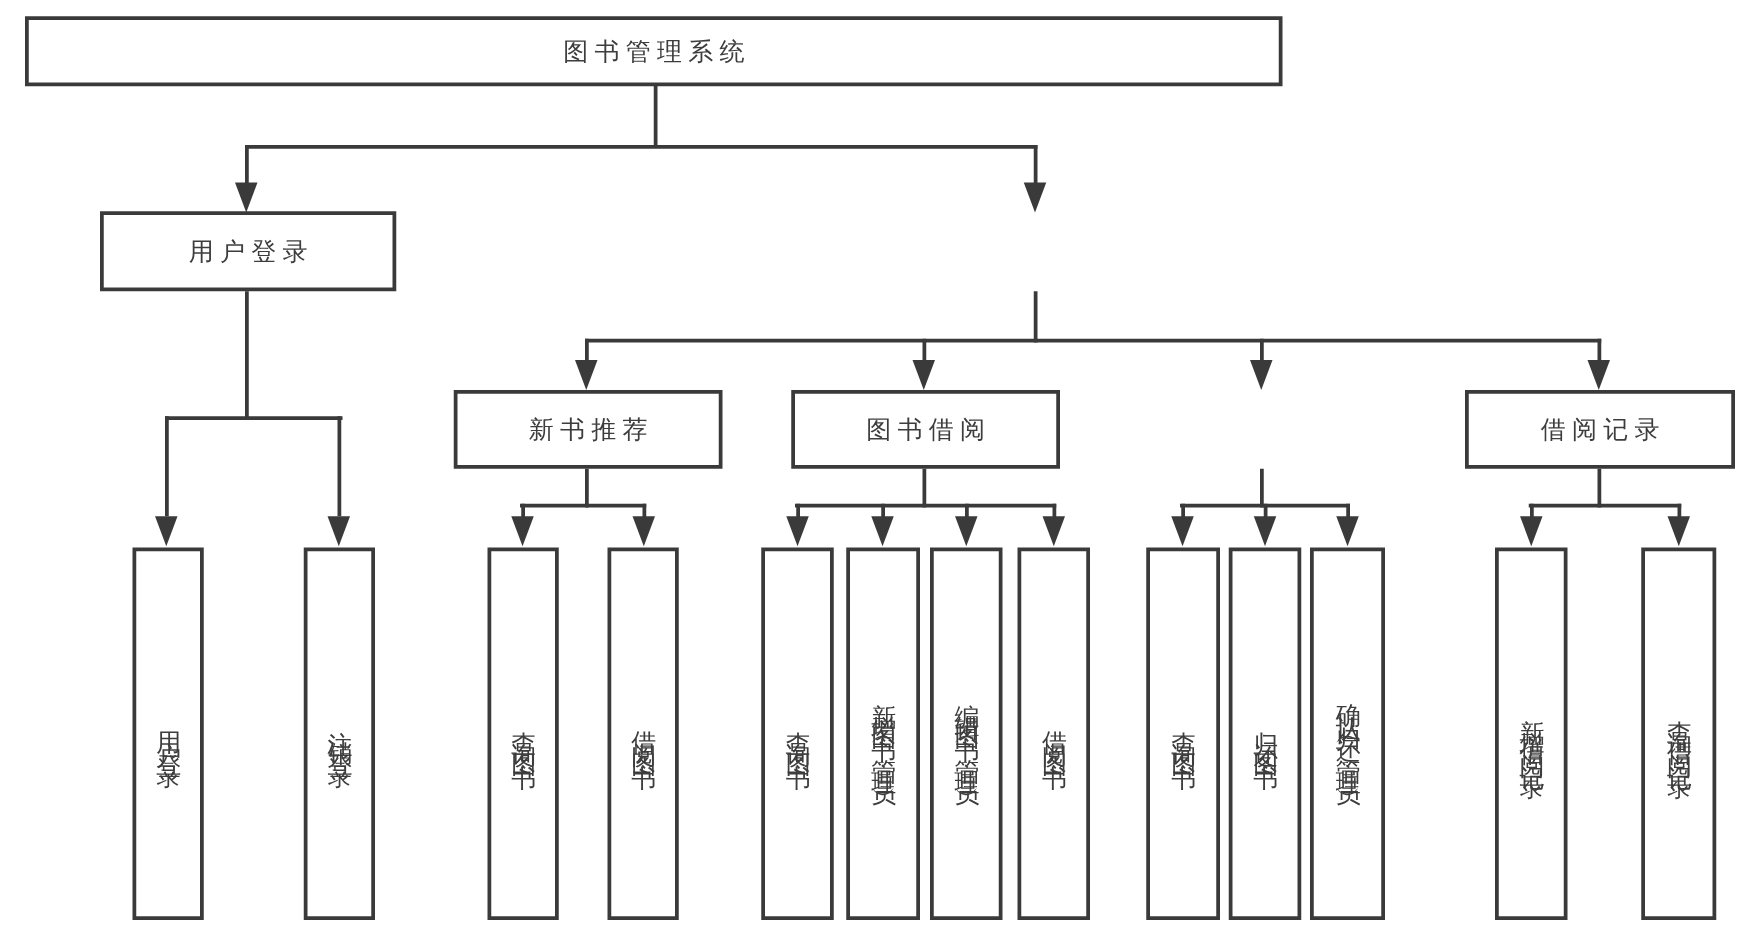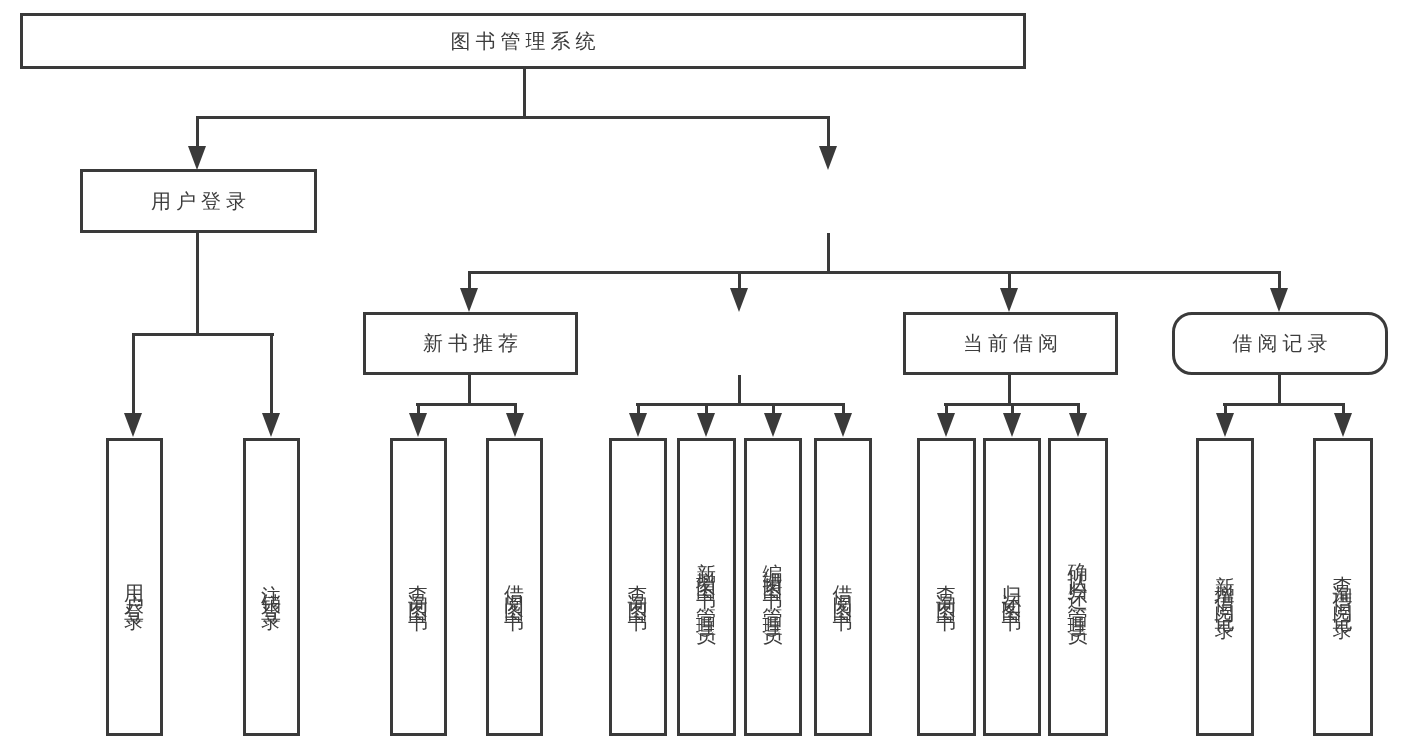--- a/index.html
+++ b/index.html
@@ -45,24 +45,24 @@
     <span>图书管理系统</span>
   </div>
 
   <div class="box" style="left:80px;top:169px;width:237px;height:64px;">
     <span>用户登录</span>
   </div>
 
   <div class="box" style="left:363px;top:312px;width:215px;height:63px;text-align:center;">
     <span>新书推荐</span>
   </div>
-  <div class="box" style="left:903px;top:312px;width:215px;height:63px;">
-    <span>当前借阅</span>
+  <div class="box" style="left:633px;top:312px;width:215px;height:63px;">
+    <span>图书借阅</span>
   </div>
-  <div class="box" style="left:1172px;top:312px;width:216px;height:63px;border-radius:20px;">
+  <div class="box" style="left:1172px;top:312px;width:216px;height:63px;">
     <span>借阅记录</span>
   </div>
 
   <div class="vbox" style="left:106px;width:57px;">
     <span>用户登录</span>
   </div>
   <div class="vbox" style="left:243px;width:57px;">
     <span>注销登录</span>
   </div>
   <div class="vbox" style="left:390px;width:57px;">

